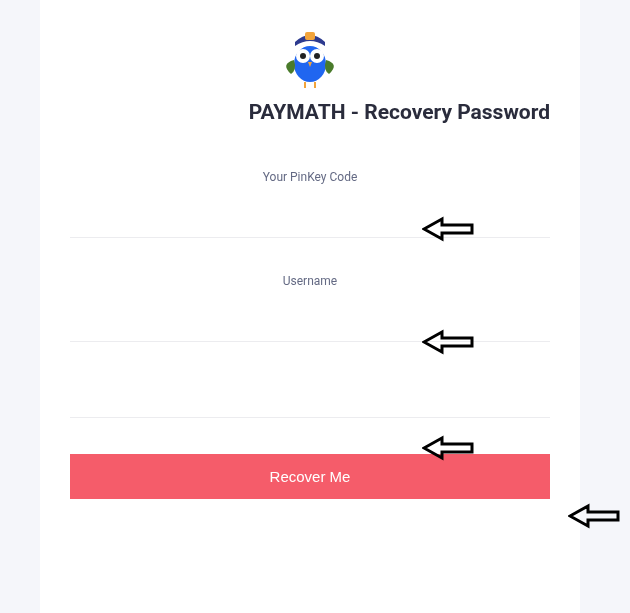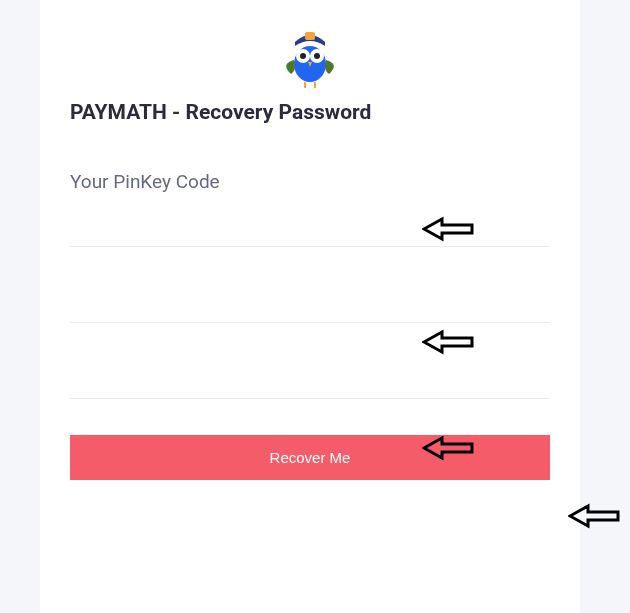--- a/index.html
+++ b/index.html
@@ -18,31 +18,32 @@
       margin-top: 0;
       padding: 30px 30px 30px 30px;
       min-height: 613px;
     }
     .logo-wrap {
       text-align: center;
       margin-bottom: 6px;
     }
     .logo-wrap svg { display: inline-block; }
     .title {
-      text-align: left;
+      text-align: right;
       font-size: 21px;
       font-weight: 700;
       color: #2a2c3c;
       margin-bottom: 46px;
     }
     .field-group { margin-bottom: 36px; }
     .label {
-      font-size: 19px;
+      font-size: 12px;
       color: #646a84;
       margin-bottom: 14px;
+      text-align: center;
     }
     .input {
       width: 100%;
       border: none;
       border-bottom: 1px solid #ececef;
       font-size: 15px;
       padding: 12px 0 10px 0;
       outline: none;
       color: #2a2c3c;
       background: transparent;
@@ -103,20 +104,21 @@
   </div>
 
   <div class="title">PAYMATH - Recovery Password</div>
 
   <div class="field-group">
     <div class="label">Your PinKey Code</div>
     <input class="input" type="text" value="" style="">
   </div>
 
   <div class="field-group">
+    <div class="label">Username</div>
     <input class="input" type="text" value="" style="">
   </div>
 
   <div class="field-group">
     <input class="input" type="password" value="" style="">
   </div>
 
   <button class="recover-btn">Recover Me</button>
 
 

